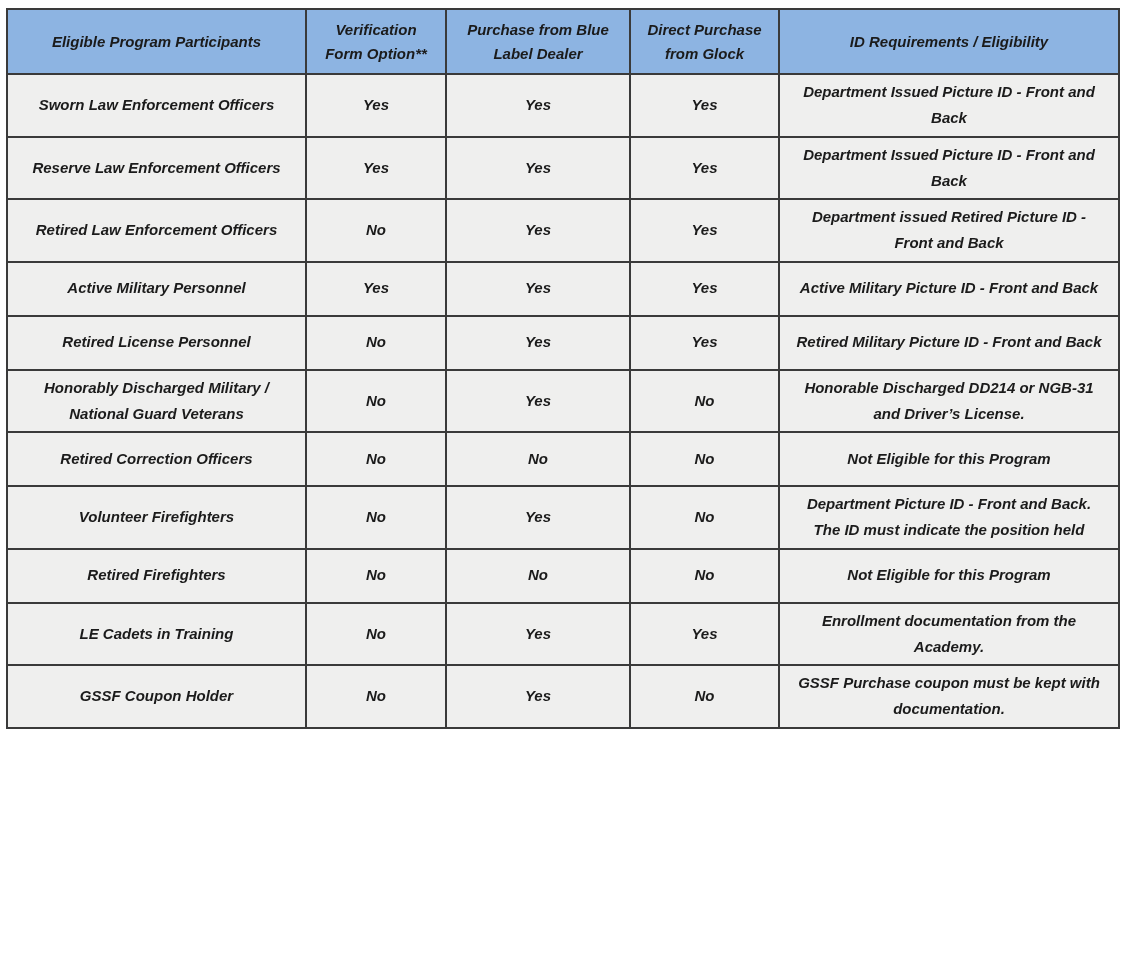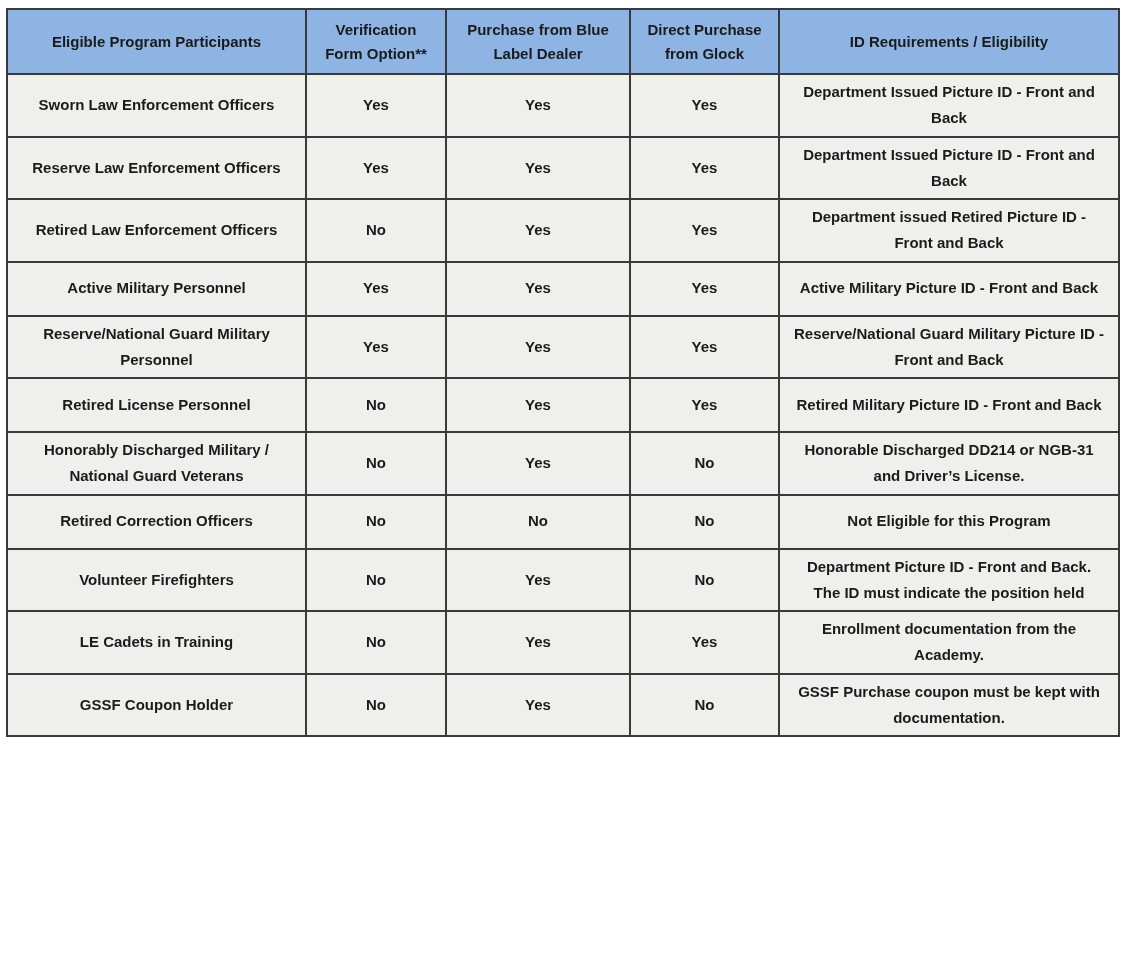--- a/index.html
+++ b/index.html
@@ -16,20 +16,21 @@
     overflow: hidden;
   }
   table.eligibility {
     position: absolute;
     left: 6px;
     top: 8px;
     width: 1112px;
     border-collapse: collapse;
     table-layout: fixed;
     border: 2px solid #3a3a3a;
+    font-style: italic;
   }
   table.eligibility th,
   table.eligibility td {
     border: 2px solid #3a3a3a;
     text-align: center;
     vertical-align: middle;
     font-weight: bold;
     font-size: 15px;
     line-height: 1.75;
     color: #1b1b1b;
@@ -100,27 +101,20 @@
           <td>Department issued Retired  Picture ID - Front and Back</td>
         </tr>
         <tr>
           <td>Active Military Personnel</td>
           <td>Yes</td>
           <td>Yes</td>
           <td>Yes</td>
           <td>Active Military Picture ID - Front and Back</td>
         </tr>
         <tr>
-          <td>Reserve/National Guard Military Personnel</td>
-          <td>Yes</td>
-          <td>Yes</td>
-          <td>Yes</td>
-          <td>Reserve/National Guard Military Picture ID - Front and Back</td>
-        </tr>
-        <tr>
           <td>Retired License Personnel</td>
           <td>No</td>
           <td>Yes</td>
           <td>Yes</td>
           <td>Retired Military Picture ID - Front and Back</td>
         </tr>
         <tr class="tall">
           <td>Honorably Discharged Military / National Guard Veterans</td>
           <td>No</td>
           <td>Yes</td>
@@ -135,20 +129,27 @@
           <td>Not Eligible for this Program</td>
         </tr>
         <tr>
           <td>Volunteer Firefighters</td>
           <td>No</td>
           <td>Yes</td>
           <td>No</td>
           <td>Department Picture ID - Front and Back. The ID must indicate the position held</td>
         </tr>
         <tr>
+          <td>Retired Firefighters</td>
+          <td>No</td>
+          <td>No</td>
+          <td>No</td>
+          <td>Not Eligible for this Program</td>
+        </tr>
+        <tr>
           <td>LE Cadets in Training</td>
           <td>No</td>
           <td>Yes</td>
           <td>Yes</td>
           <td>Enrollment documentation from the Academy.</td>
         </tr>
         <tr>
           <td>GSSF Coupon Holder</td>
           <td>No</td>
           <td>Yes</td>

